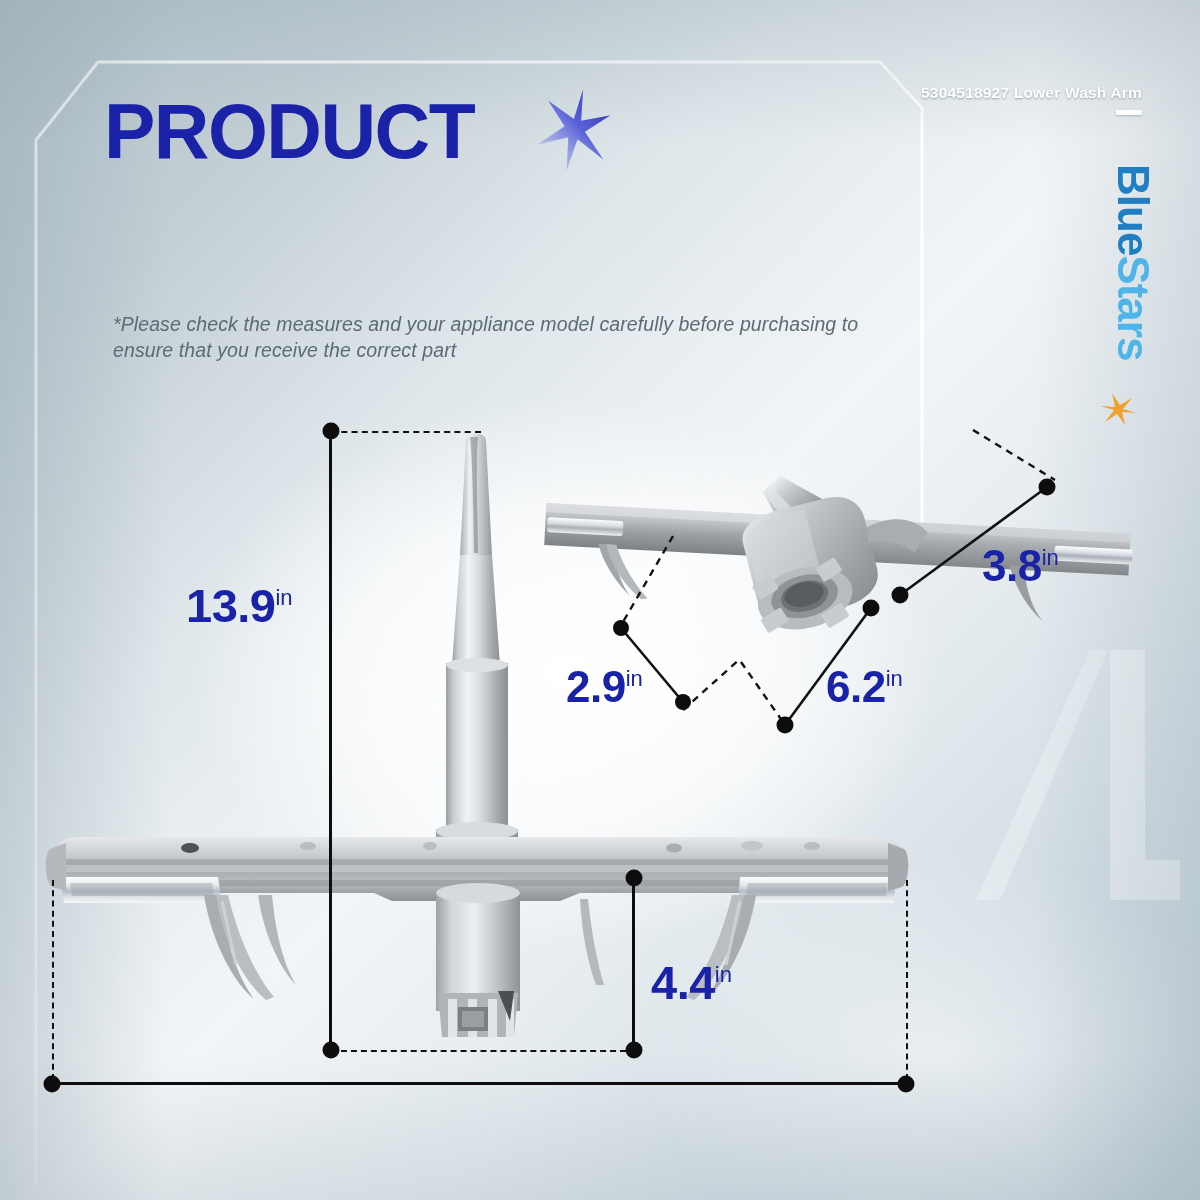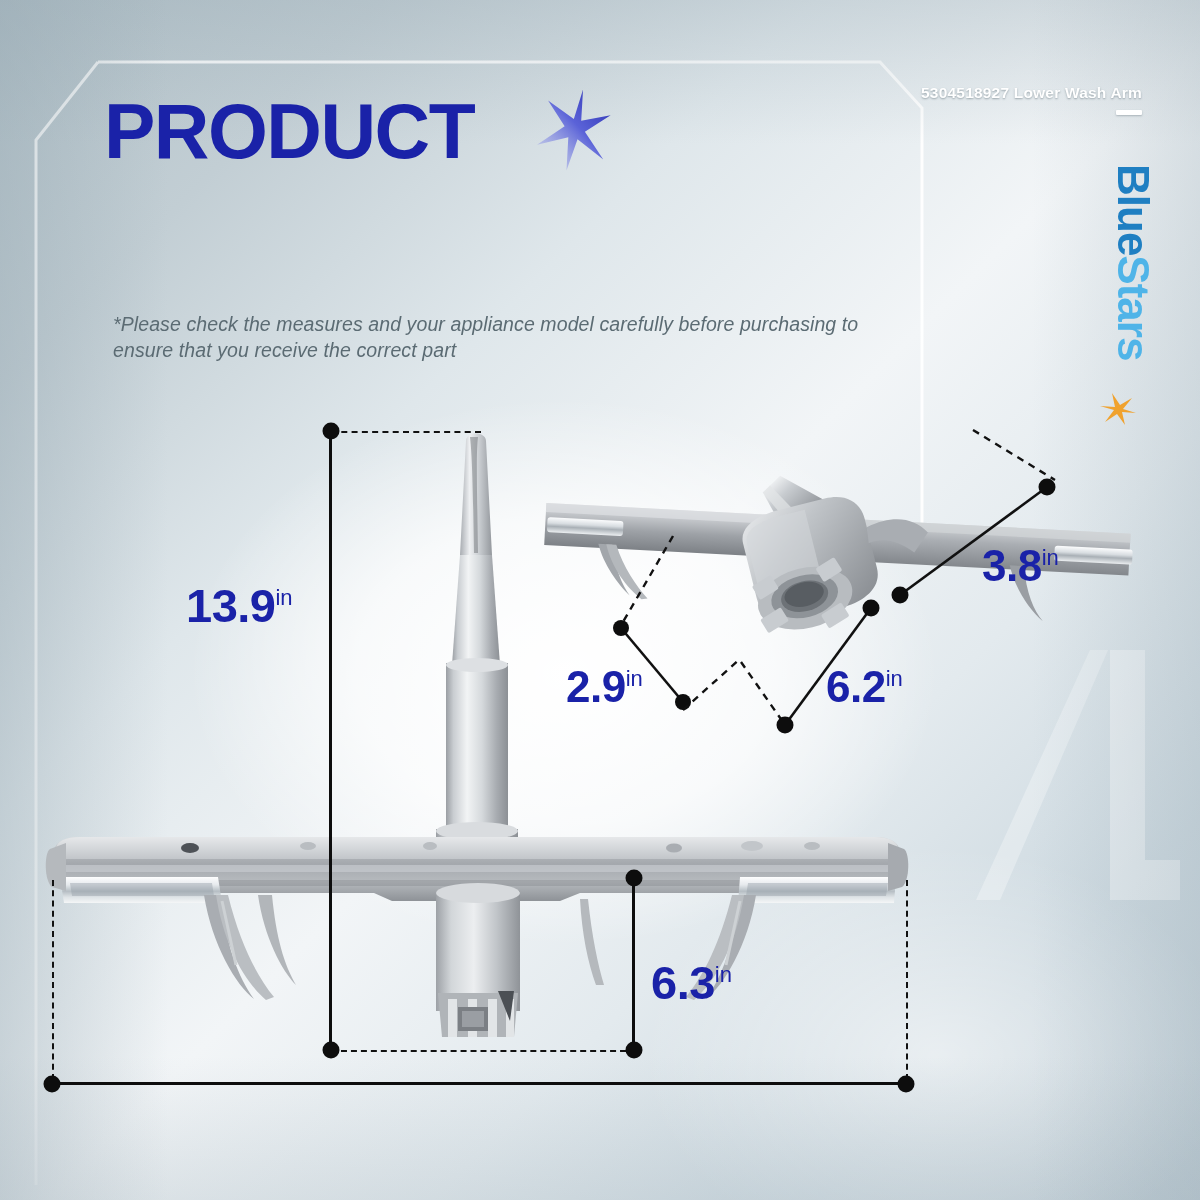--- a/index.html
+++ b/index.html
@@ -340,21 +340,21 @@
 
   <div class="dimlabel big" style="left:186px;top:578px;">
     <span>13.9</span><sup>in</sup>
   </div>
 
   <div class="dot" style="left:634px;top:878px;"></div>
   <div class="solid" style="left:632px;top:878px;width:3px;height:174px;"></div>
   <div class="dot" style="left:634px;top:1050px;"></div>
 
   <div class="dimlabel big" style="left:651px;top:955px;">
-    <span>6.3</span><sup>in</sup>
+    <span>4.4</span><sup>in</sup>
   </div>
 
   <div class="dash-v" style="left:52px;top:880px;height:200px;"></div>
   <div class="dash-v" style="left:906px;top:880px;height:200px;"></div>
   <div class="dot" style="left:52px;top:1084px;"></div>
   <div class="solid" style="left:52px;top:1082px;width:856px;height:3px;"></div>
   <div class="dot" style="left:906px;top:1084px;"></div>
 
 
 </div>

